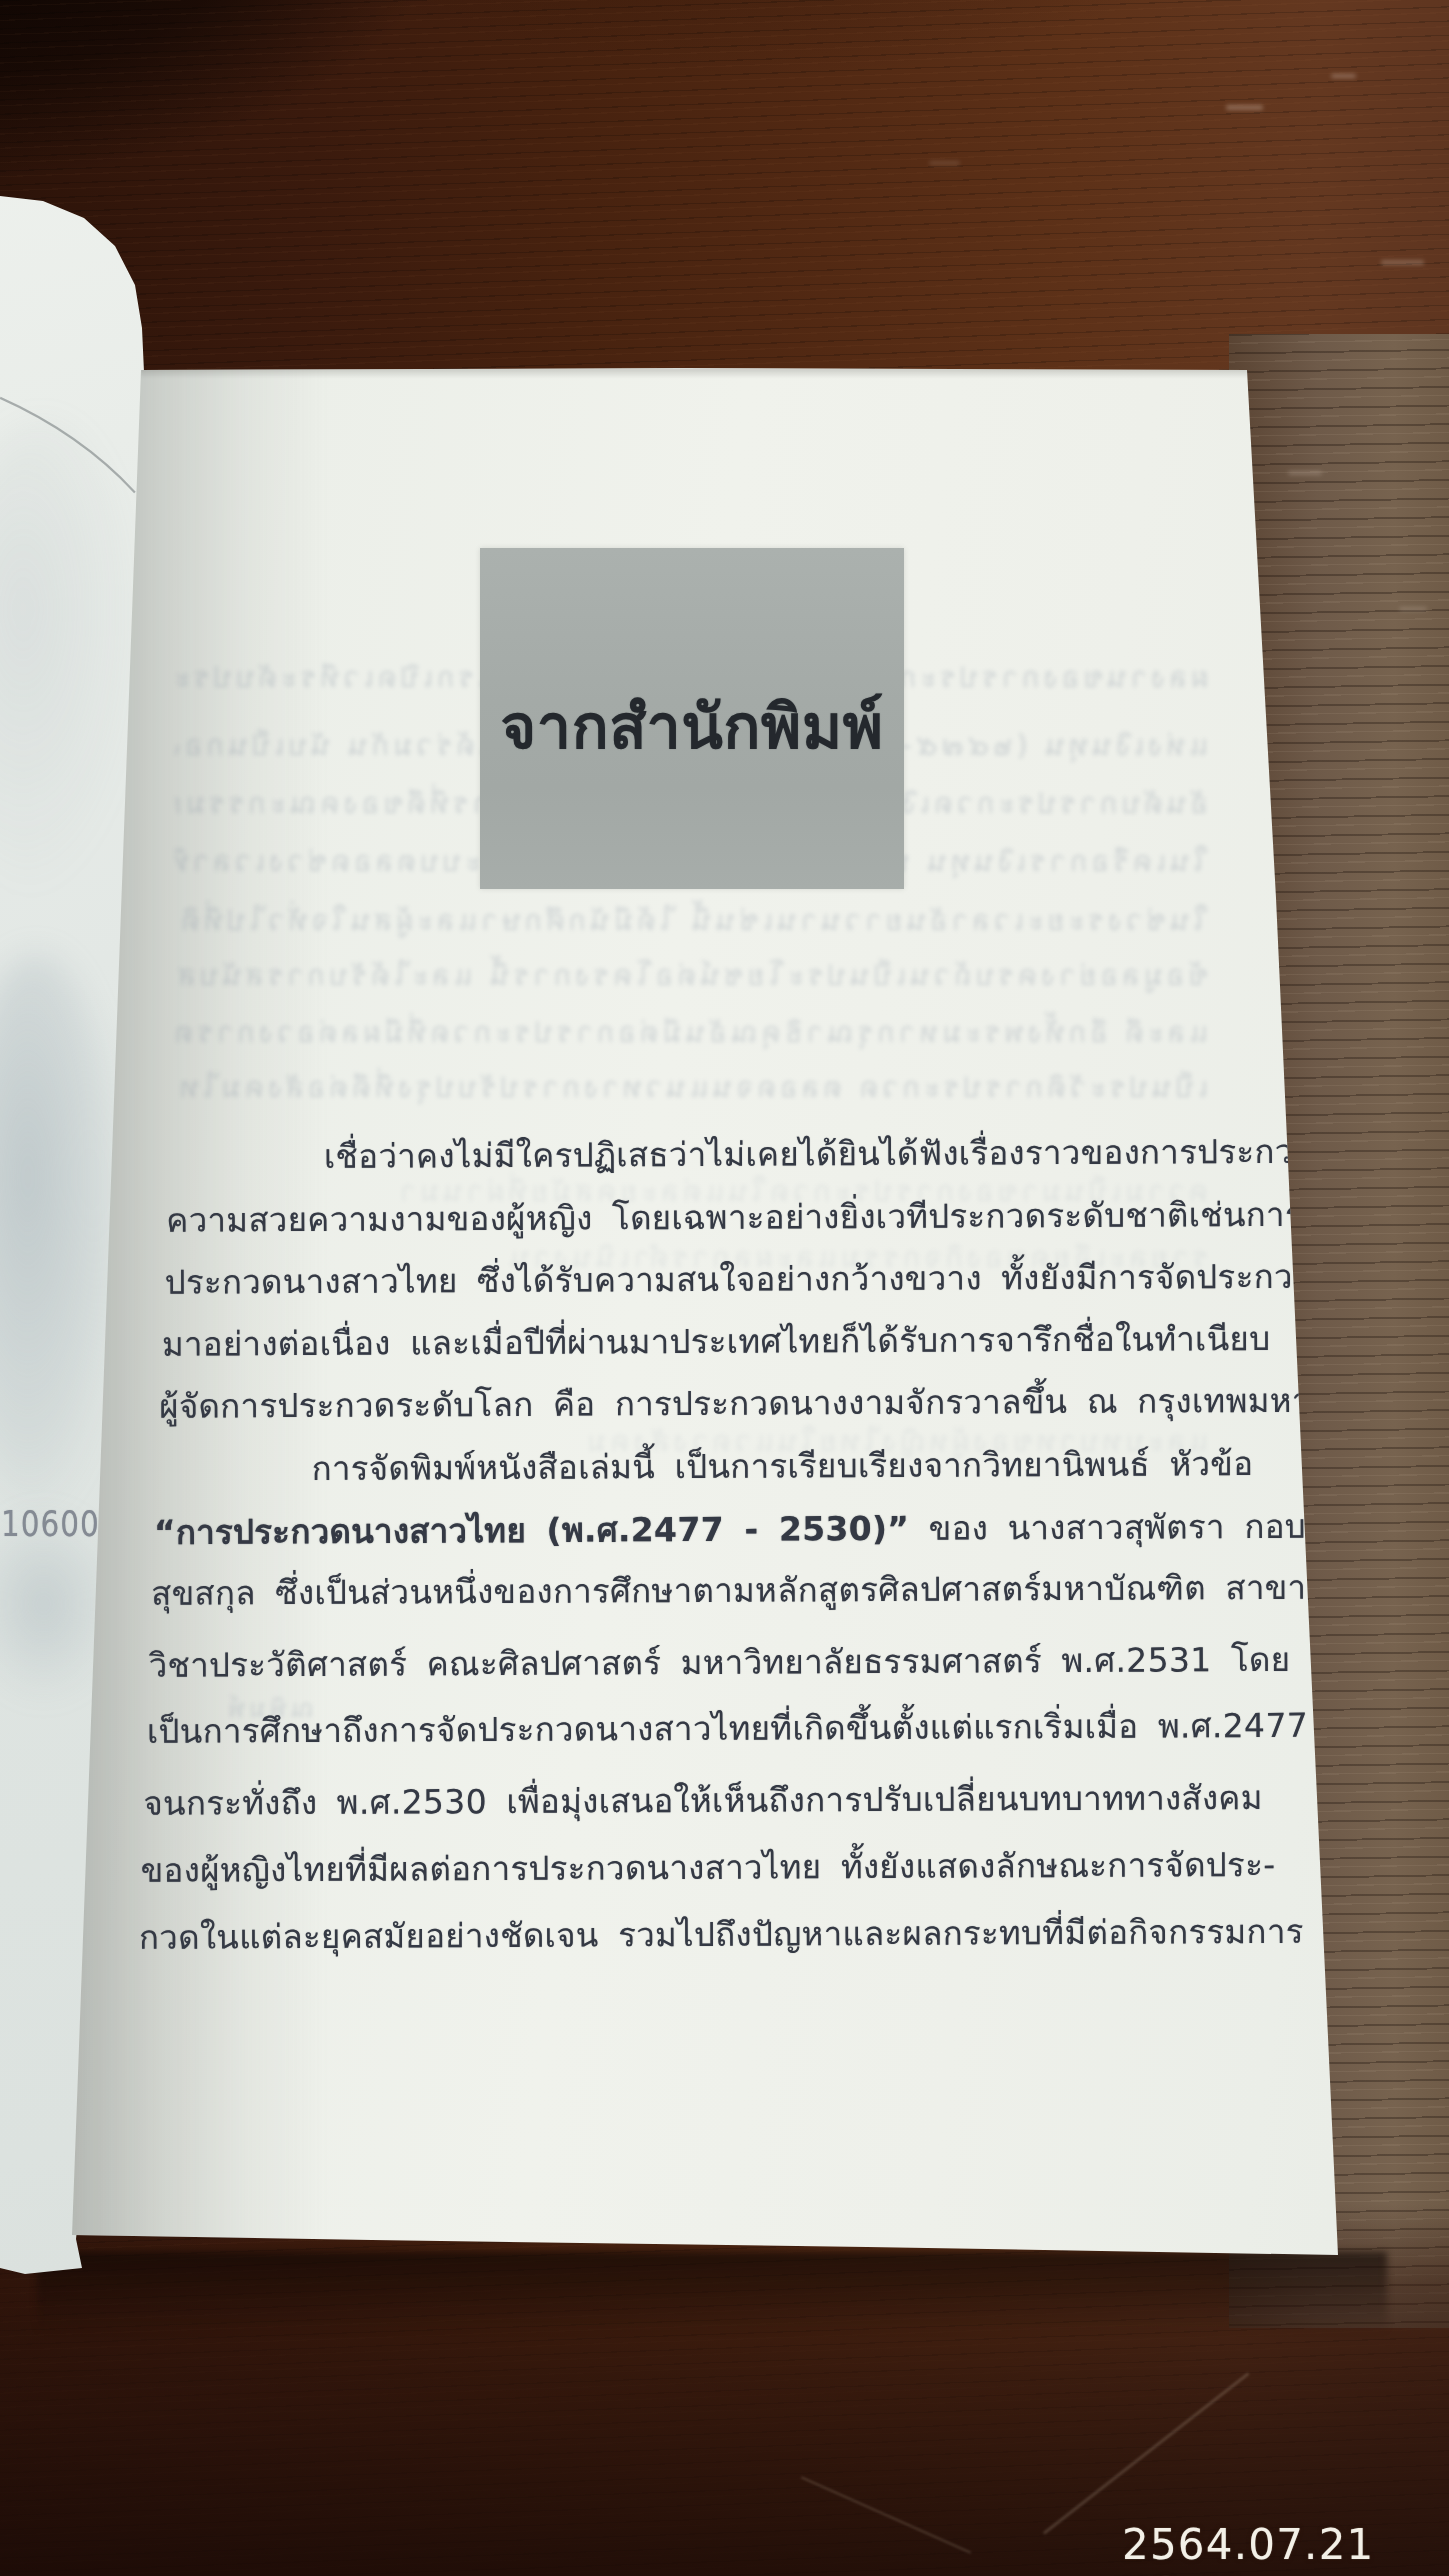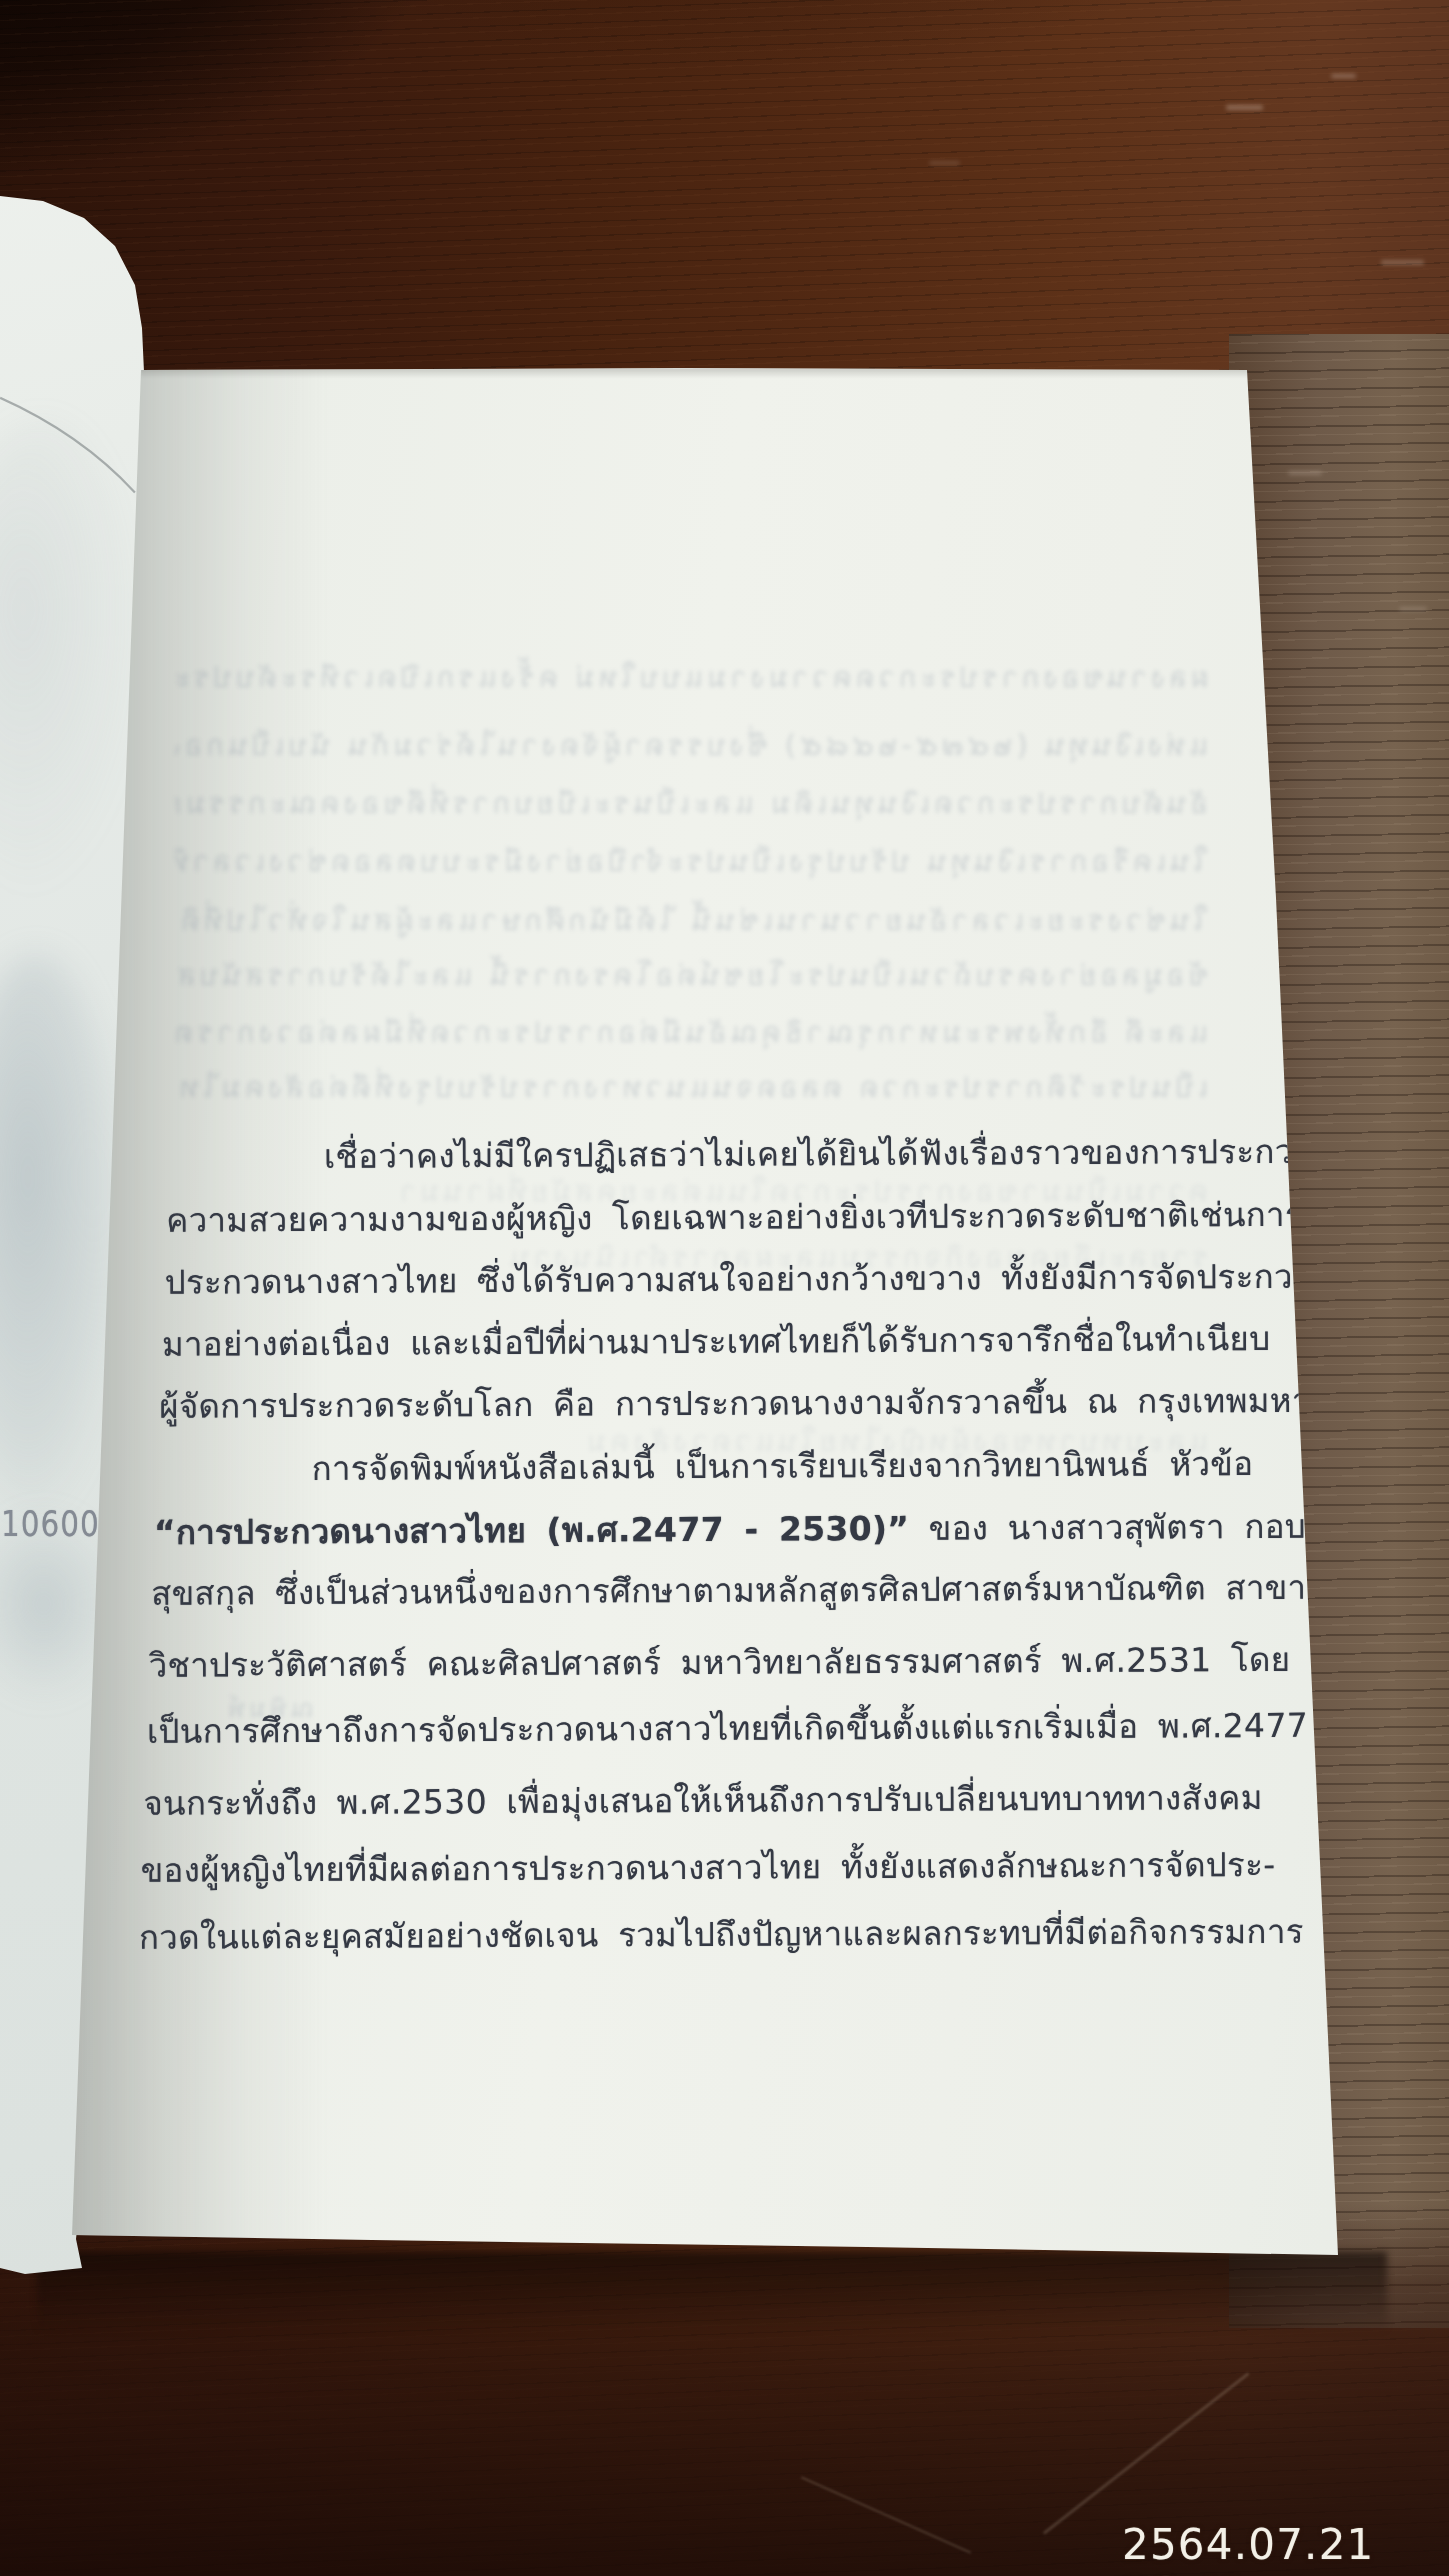--- a/index.html
+++ b/index.html
@@ -125,20 +125,23 @@
     <div class="ghost g3">ในเครือการเงินทุน ปรับปรุงเป็นประจำปีอย่างมีระบบตลอดช่วงเวลาที่ผ่านมานั้น</div>
     <div class="ghost g4">ในช่วงระยะเวลาอันยาวนานเช่นนี้ ได้มีนักศึกษาและผู้สนใจทั่วไปที่ติดตามมาก</div>
     <div class="ghost g5">ข้อมูลอย่างครบถ้วนเป็นประโยชน์ต่อโครงการนี้ และได้รับการสนับสนุนจากสถาบัน</div>
     <div class="ghost g6">และดี อีกทั้งพระมหากรุณาธิคุณอันมีต่อการประกวดที่มีผลต่อวงการตลอดจนผู้รู้</div>
     <div class="ghost g7">เป็นประวัติการประกวด ตลอดจนแนวทางการปรับปรุงที่ดีต่อสังคมไทยมาโดยตลอด</div>
     <div class="ghost g8">ความเป็นมาของการประกวดในแต่ละยุคสมัยที่ผ่านมา</div>
     <div class="ghost g9">รายละเอียดของกิจกรรมและผลการดำเนินงาน</div>
     <div class="ghost g10">และบทบาทของผู้หญิงไทยในแวดวงสังคม</div>
     <div class="ghost g11">ณพิมพ์</div>
 
+    <div class="header-box">
+      <span class="header-title">จากสำนักพิมพ์</span>
+    </div>
 
     <div class="bodytext">
       <div class="bl t1">เชื่อว่าคงไม่มีใครปฏิเสธว่าไม่เคยได้ยินได้ฟังเรื่องราวของการประกวด</div>
       <div class="bl t2">ความสวยความงามของผู้หญิง โดยเฉพาะอย่างยิ่งเวทีประกวดระดับชาติเช่นการ</div>
       <div class="bl t3">ประกวดนางสาวไทย ซึ่งได้รับความสนใจอย่างกว้างขวาง ทั้งยังมีการจัดประกวด</div>
       <div class="bl t4">มาอย่างต่อเนื่อง และเมื่อปีที่ผ่านมาประเทศไทยก็ได้รับการจารึกชื่อในทำเนียบ</div>
       <div class="bl t5">ผู้จัดการประกวดระดับโลก คือ การประกวดนางงามจักรวาลขึ้น ณ กรุงเทพมหานคร</div>
       <div class="bl t6">การจัดพิมพ์หนังสือเล่มนี้ เป็นการเรียบเรียงจากวิทยานิพนธ์ หัวข้อ</div>
       <div class="bl t7"><b>“การประกวดนางสาวไทย (พ.ศ.2477 - 2530)”</b><span> ของ นางสาวสุพัตรา กอบกิจ-</span></div>
       <div class="bl t8">สุขสกุล ซึ่งเป็นส่วนหนึ่งของการศึกษาตามหลักสูตรศิลปศาสตร์มหาบัณฑิต สาขา</div>

